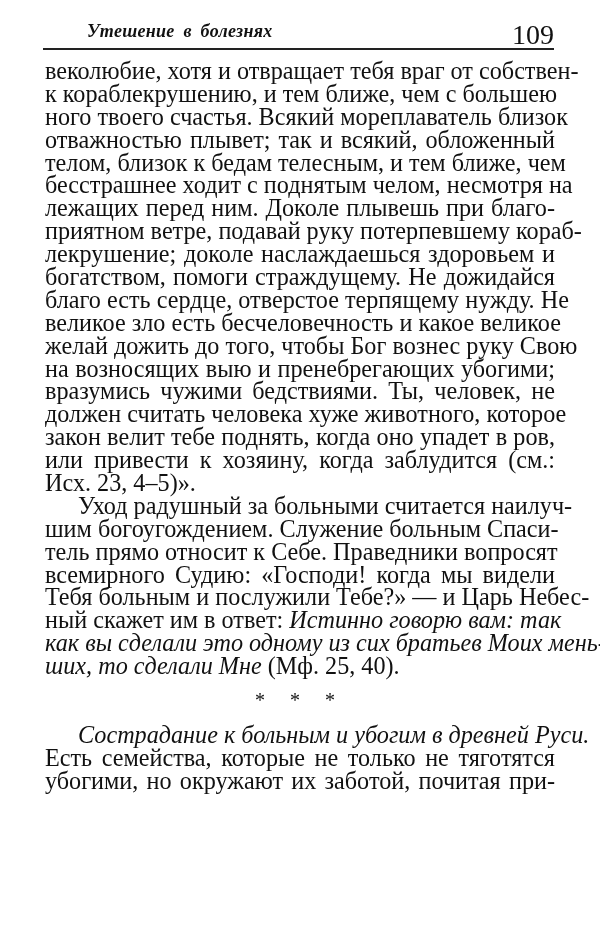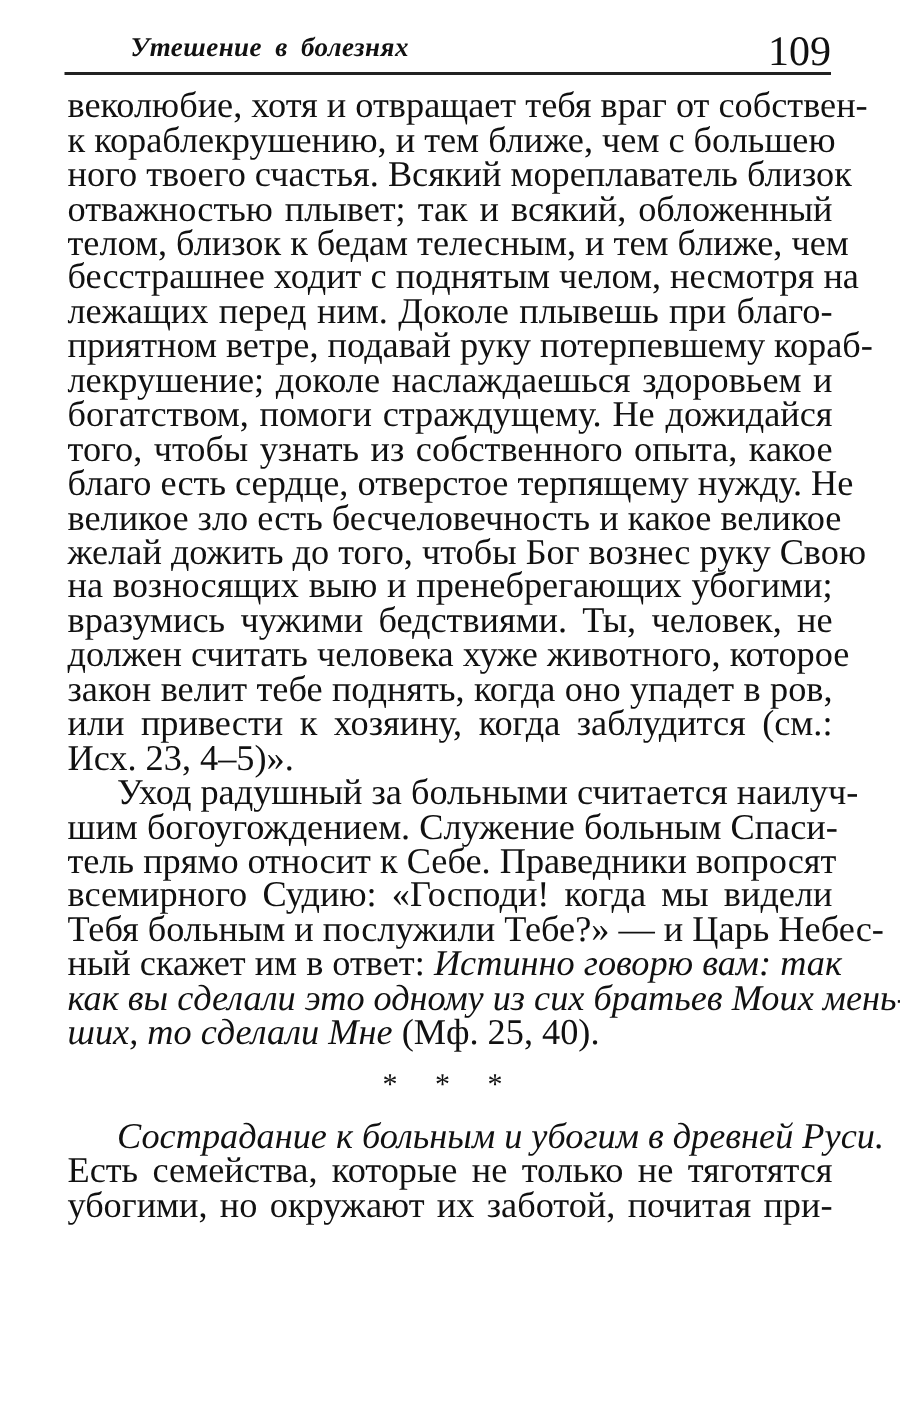--- a/index.html
+++ b/index.html
@@ -33,21 +33,20 @@
     <span class="line">веколюбие, хотя и отвращает тебя враг от собствен-</span>
     <span class="line">к кораблекрушению, и тем ближе, чем с большею</span>
     <span class="line">ного твоего счастья. Всякий мореплаватель близок</span>
     <span class="line">отважностью плывет; так и всякий, обложенный</span>
     <span class="line">телом, близок к бедам телесным, и тем ближе, чем</span>
     <span class="line">бесстрашнее ходит с поднятым челом, несмотря на</span>
     <span class="line">лежащих перед ним. Доколе плывешь при благо-</span>
     <span class="line">приятном ветре, подавай руку потерпевшему кораб-</span>
     <span class="line">лекрушение; доколе наслаждаешься здоровьем и</span>
     <span class="line">богатством, помоги страждущему. Не дожидайся</span>
-    <span class="line">того, чтобы узнать из собственного опыта, какое</span>
     <span class="line">благо есть сердце, отверстое терпящему нужду. Не</span>
     <span class="line">великое зло есть бесчеловечность и какое великое</span>
     <span class="line">желай дожить до того, чтобы Бог вознес руку Свою</span>
     <span class="line">на возносящих выю и пренебрегающих убогими;</span>
     <span class="line">вразумись чужими бедствиями. Ты, человек, не</span>
     <span class="line">должен считать человека хуже животного, которое</span>
     <span class="line">закон велит тебе поднять, когда оно упадет в ров,</span>
     <span class="line">или привести к хозяину, когда заблудится (см.:</span>
     <span class="line last">Исх. 23, 4–5)».</span>
   </div>

